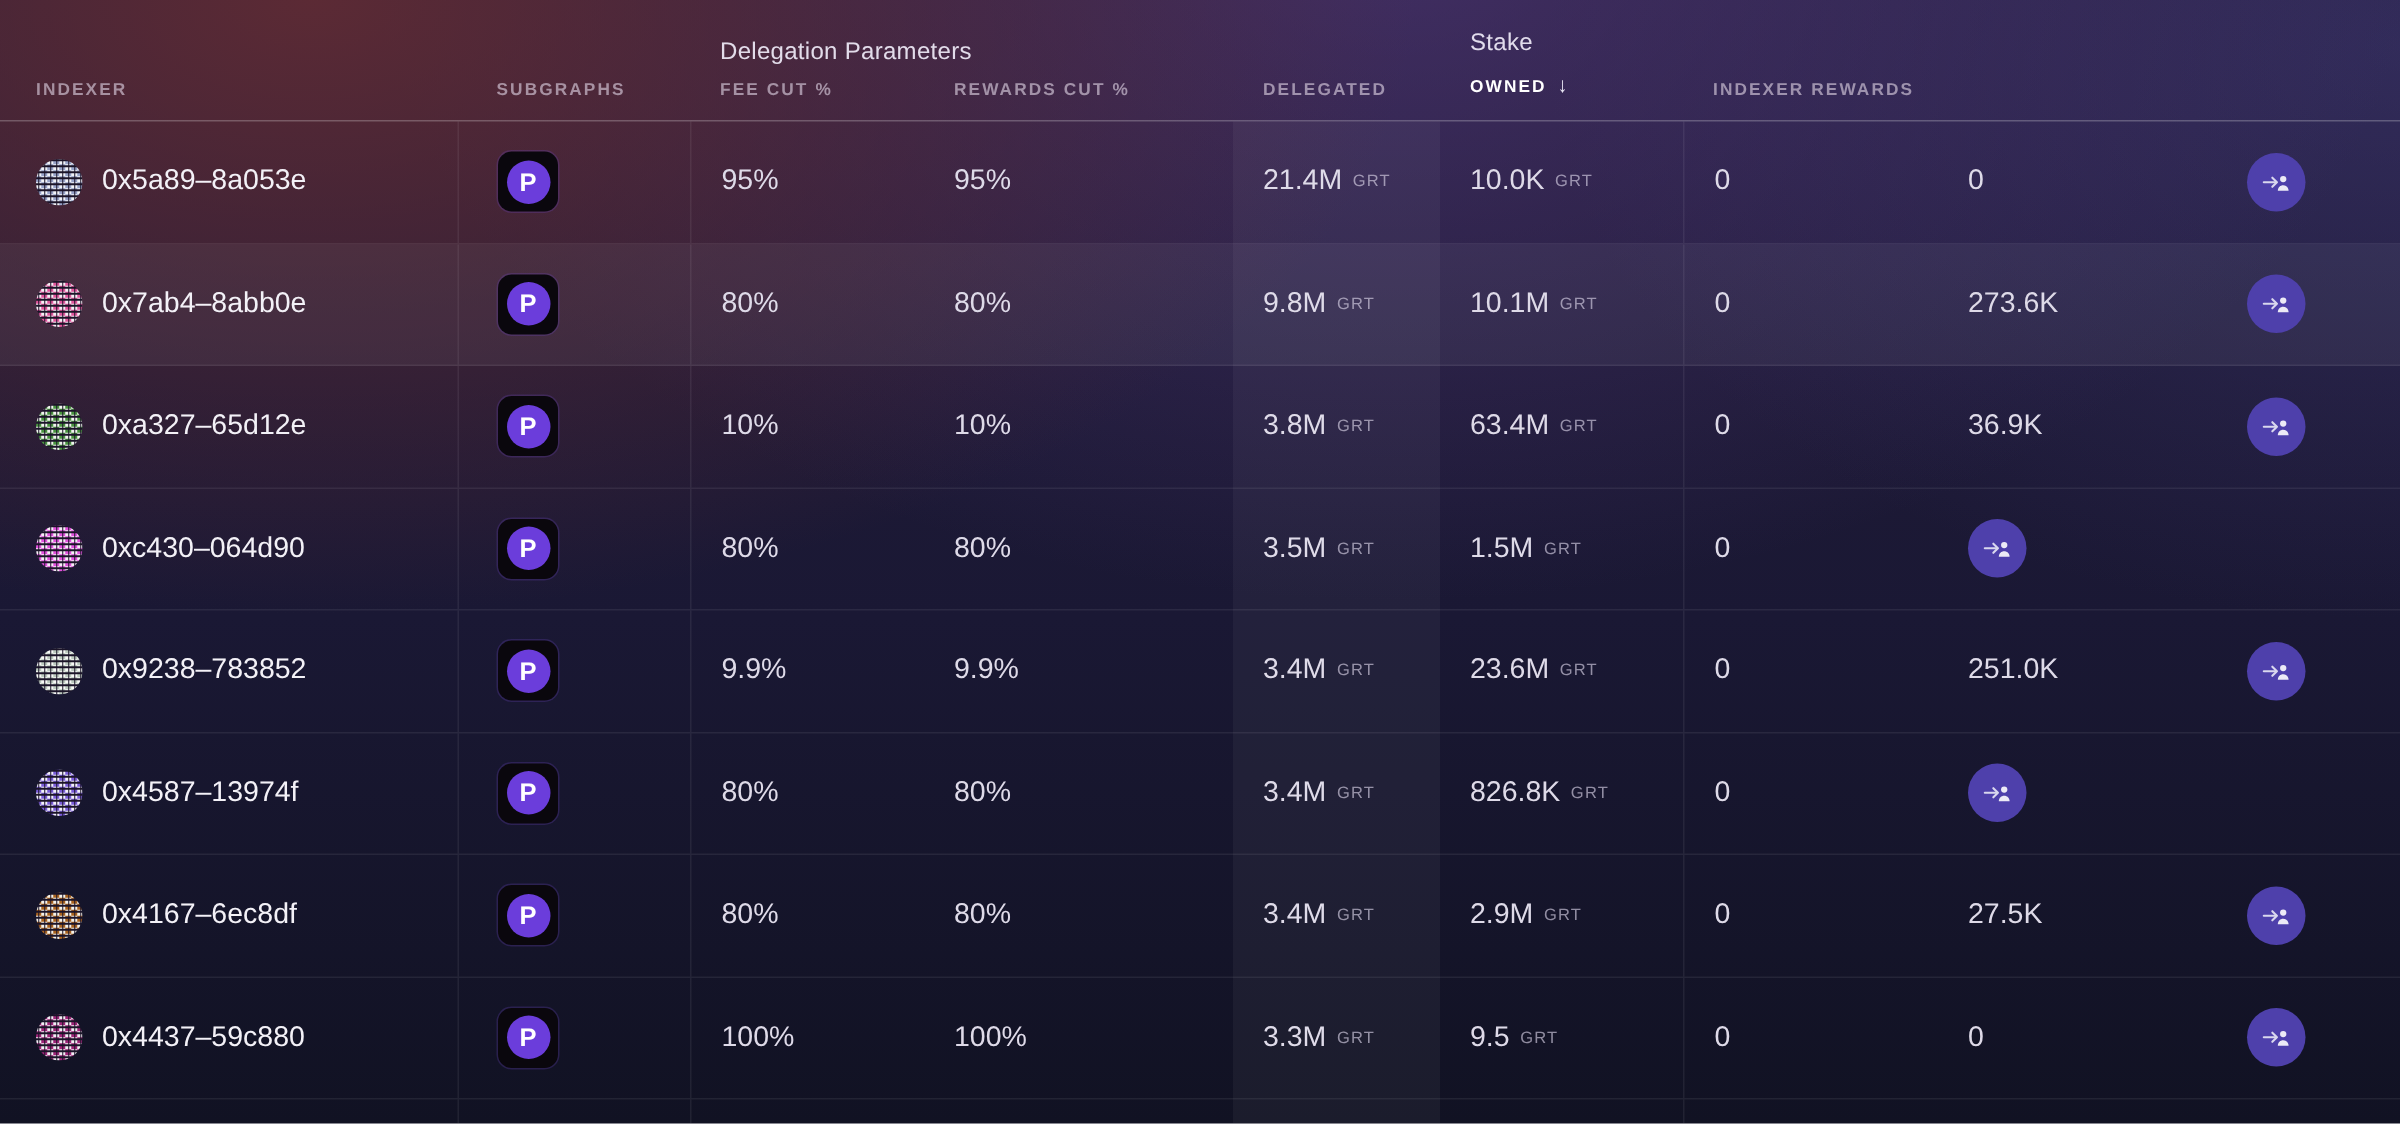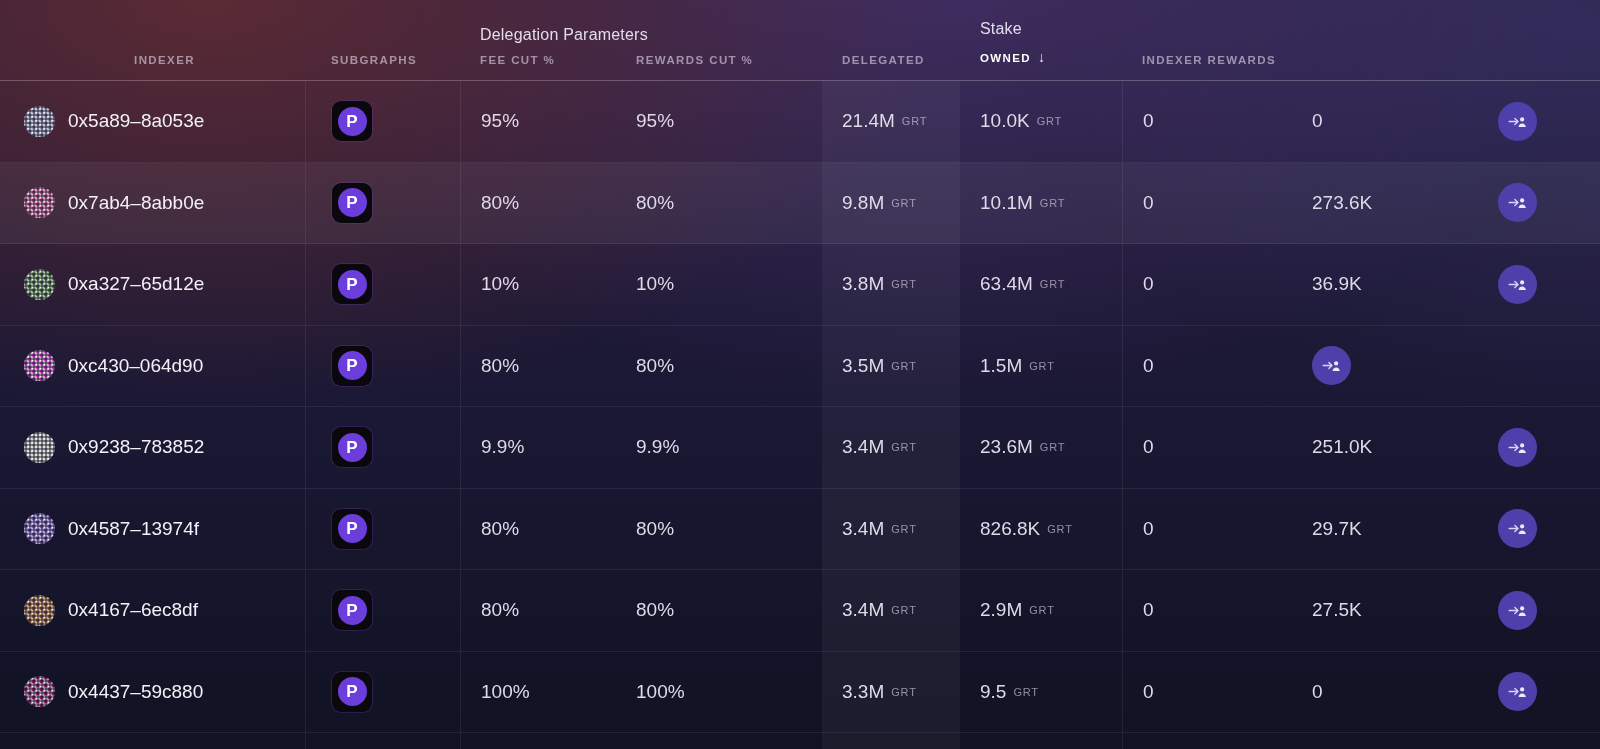--- a/index.html
+++ b/index.html
@@ -22,21 +22,21 @@
 
   
   .thead {
     height:81px;
     border-bottom:1px solid rgba(255,255,255,0.24);
   }
   .th {
     display:flex; flex-direction:column; justify-content:flex-end;
     padding:0 0 14px 20px; white-space:nowrap;
   }
-  .th.c-indexer { padding-left:24px;text-align:center; }
+  .th.c-indexer { padding-left:24px; }
   .th.c-subgraphs { padding-left:26px; }
   .group-label {
     font-size:16px; color:rgba(240,235,248,0.92);
     margin-bottom:10px; letter-spacing:0.2px;
   }
   .col-label {
     font-size:11.5px; font-weight:600; letter-spacing:1.4px;
     text-transform:uppercase; color:rgba(222,212,228,0.62);
   }
   .col-label.active { color:#ffffff; }
@@ -377,23 +377,20 @@
         <span class="value">3.4M</span>
         <span class="unit">GRT</span>
       </div>
     <div class="cell c-delegated">
         <span class="value">826.8K</span>
         <span class="unit">GRT</span>
       </div>
     <div class="cell c-query">
         <span class="value">0</span>
       </div>
-    <div class="cell c-rewards2">
-        <span class="value">29.7K</span>
-      </div>
     <div class="cell c-action">
       <button class="delegate-btn">
         <svg width="21" height="21" viewBox="0 0 24 24" fill="none">
           <path d="M2.5 12h9.5" stroke="#d9d7ee" stroke-width="1.6" stroke-linecap="round"></path>
           <path d="M9 8.5 12.5 12 9 15.5" stroke="#d9d7ee" stroke-width="1.6" stroke-linecap="round" stroke-linejoin="round"></path>
           <circle cx="17.3" cy="9.6" r="2.4" fill="#eceaf6"></circle>
           <path d="M13.2 18.4c0-2.4 1.9-4.1 4.1-4.1s4.1 1.7 4.1 4.1z" fill="#eceaf6"></path>
         </svg>
       </button>
     </div>

